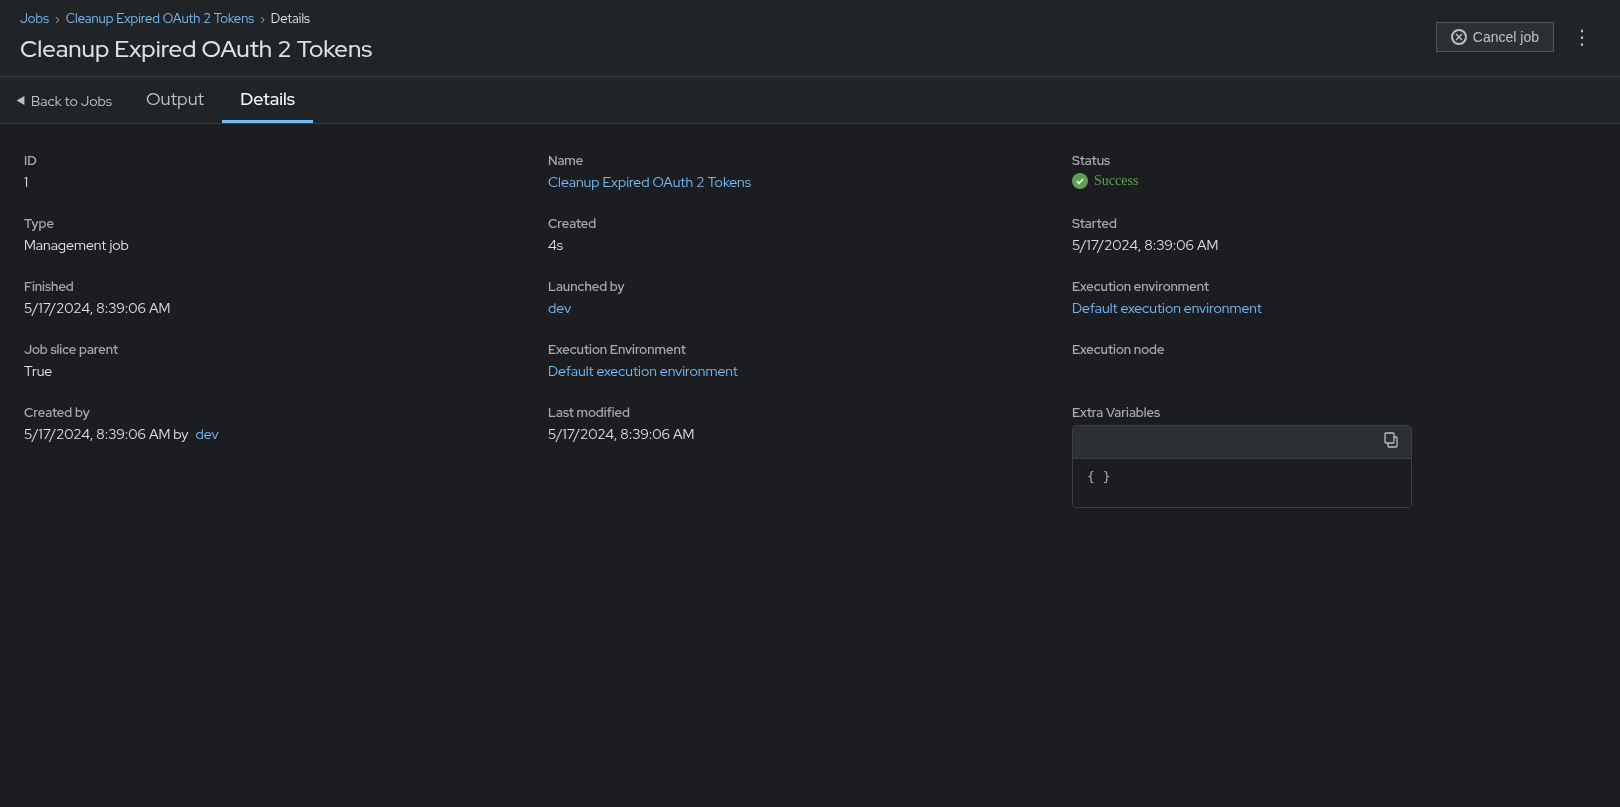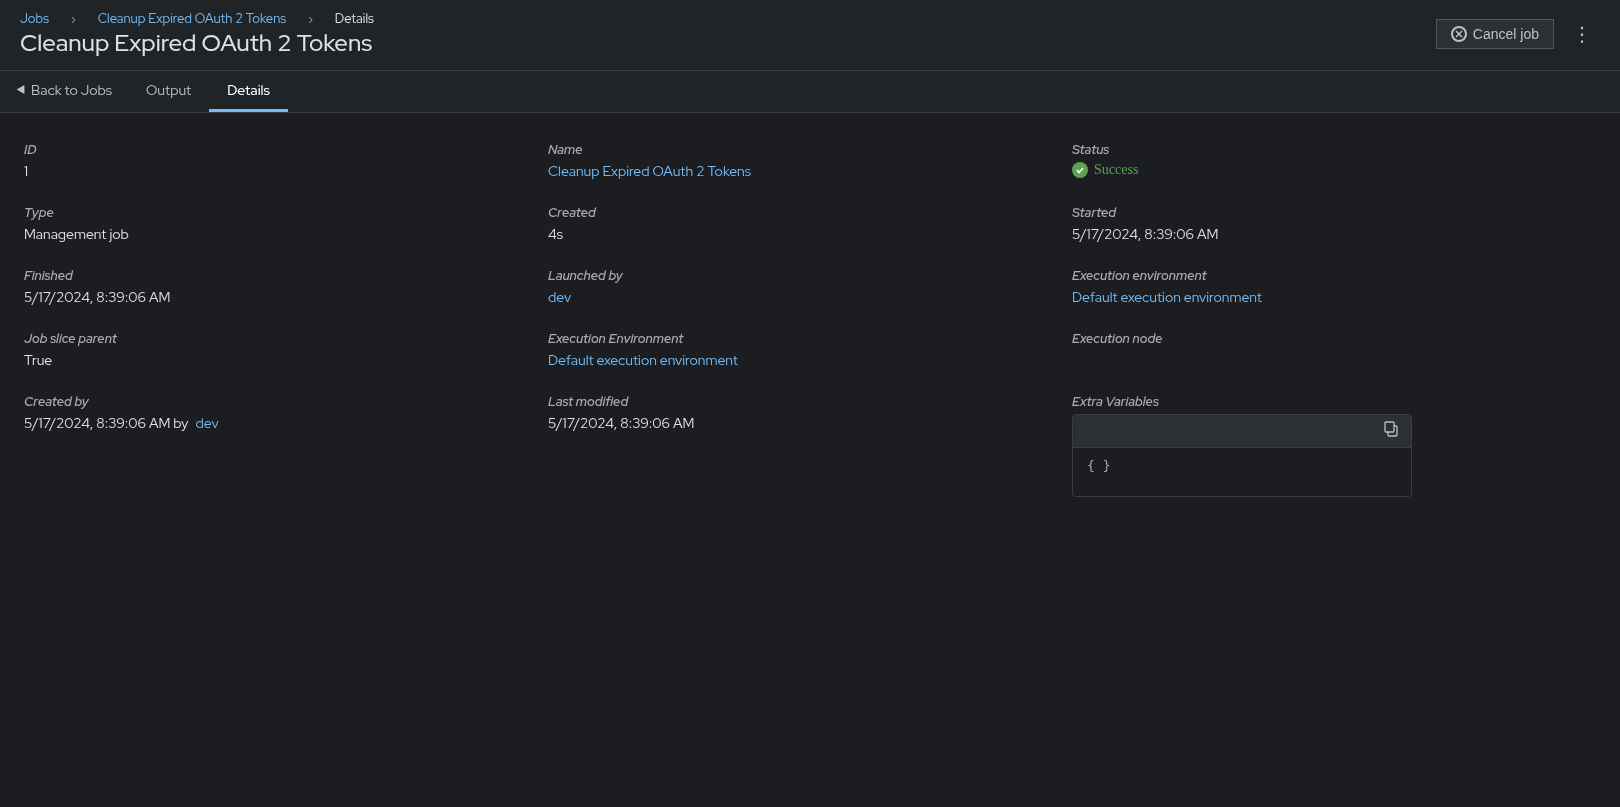--- a/index.html
+++ b/index.html
@@ -11,23 +11,24 @@
       min-height: 807px;
     }
     .header {
       background-color: #212427;
       padding: 10px 20px 0 20px;
       border-bottom: 1px solid #3c3f42;
     }
     .breadcrumb {
       display: flex;
       align-items: center;
-      gap: 22px;
+      gap: 6px;
       font-size: 13px;
       color: #aaa;
+      margin-bottom: 6px;
     }
     .breadcrumb a, .breadcrumb .link {
       color: #73bcf7;
       text-decoration: none;
       cursor: pointer;
     }
     .breadcrumb .separator {
       color: #aaa;
       font-size: 12px;
     }
@@ -90,21 +91,21 @@
       align-items: flex-end;
       gap: 0;
       background: #212427;
       border-bottom: 1px solid #3c3f42;
       padding: 0 0 0 0;
     }
     .tab {
       padding: 10px 18px;
       cursor: pointer;
       color: #c0c0c0;
-      font-size: 14px;
+      font-size: 18px;
       border-bottom: 3px solid transparent;
       display: flex;
       align-items: center;
       gap: 6px;
       text-decoration: none;
       white-space: nowrap;
     }
     .tab.active {
       color: #fff;
       border-bottom: 3px solid #73bcf7;
@@ -136,21 +137,20 @@
     }
     .detail-field {
       padding-right: 24px;
     }
     .detail-label {
       color: #aaa;
       font-size: 13px;
       font-weight: 600;
       margin-bottom: 4px;
       text-transform: none;
-      font-style: italic;
     }
     .detail-value {
       color: #e0e0e0;
       font-size: 14px;
     }
     .detail-value a, .detail-value .link {
       color: #73bcf7;
       text-decoration: none;
       cursor: pointer;
     }

